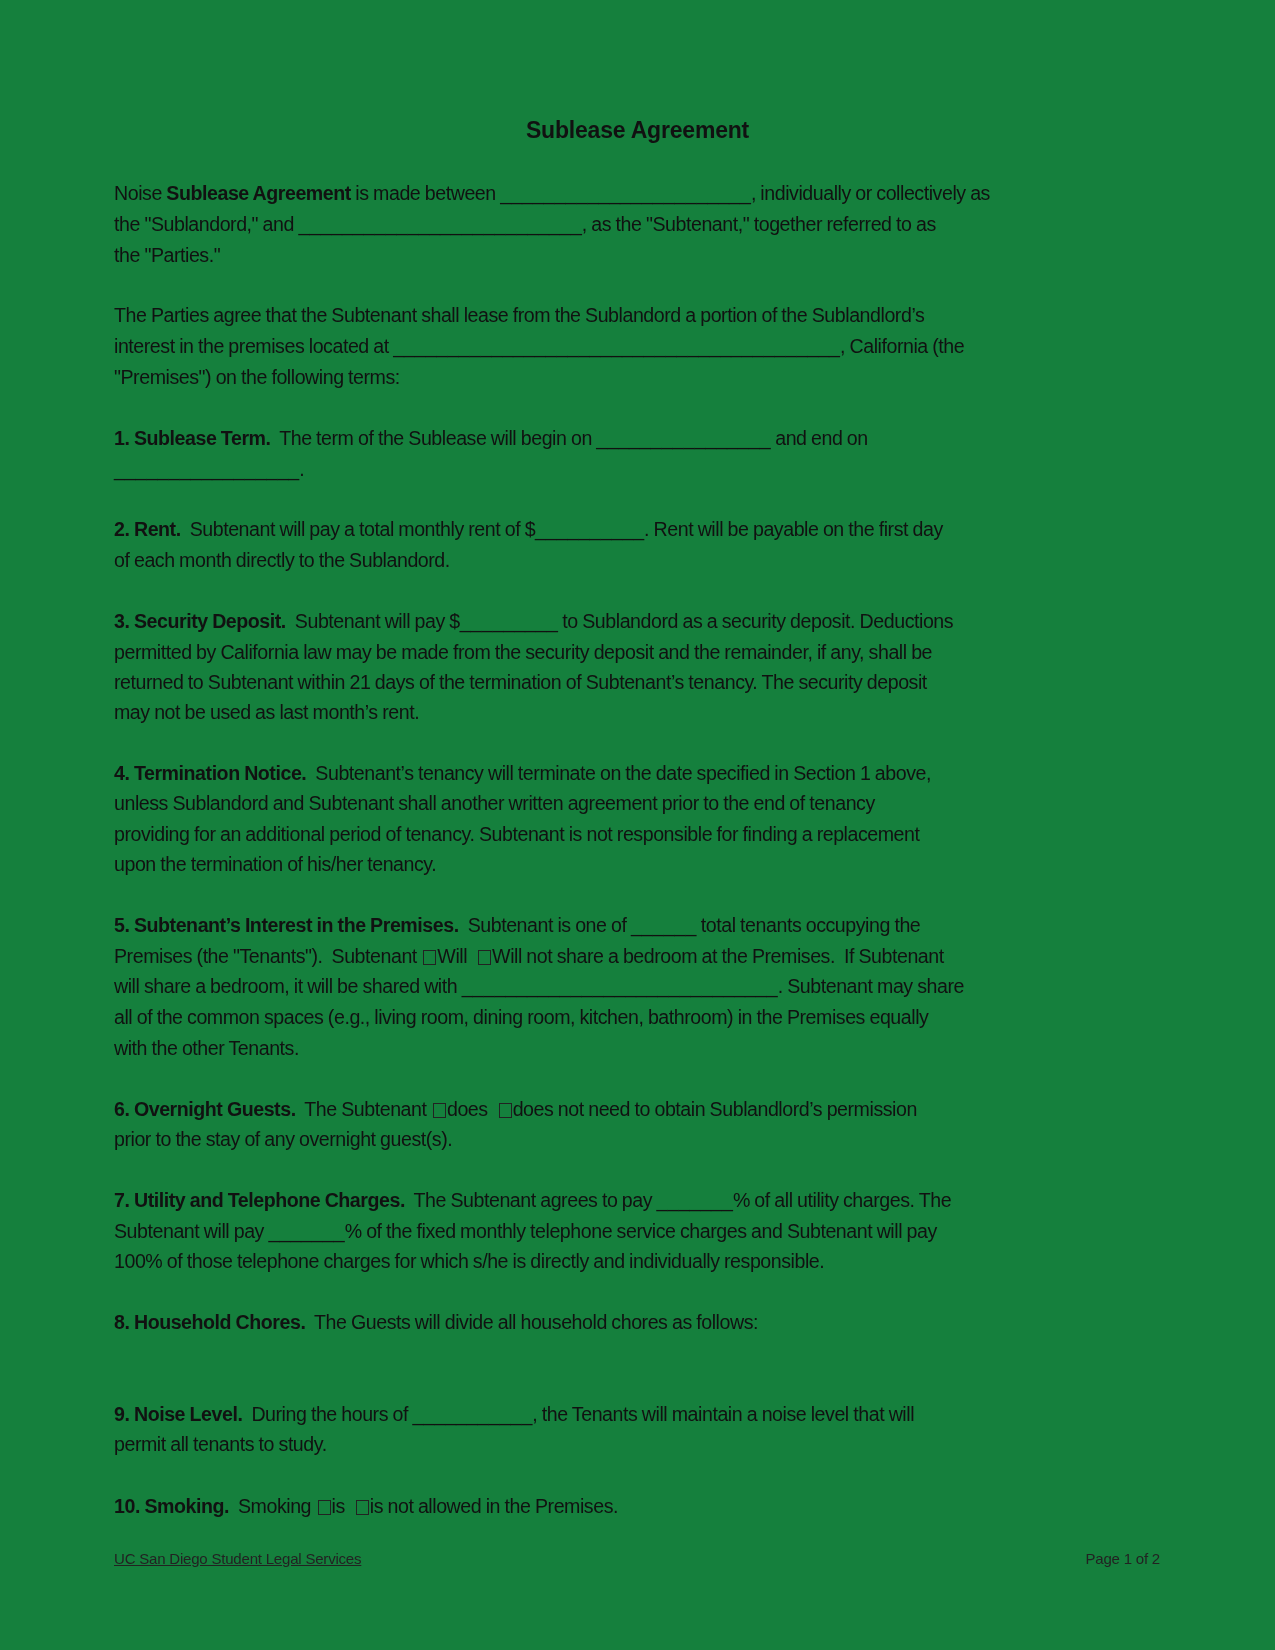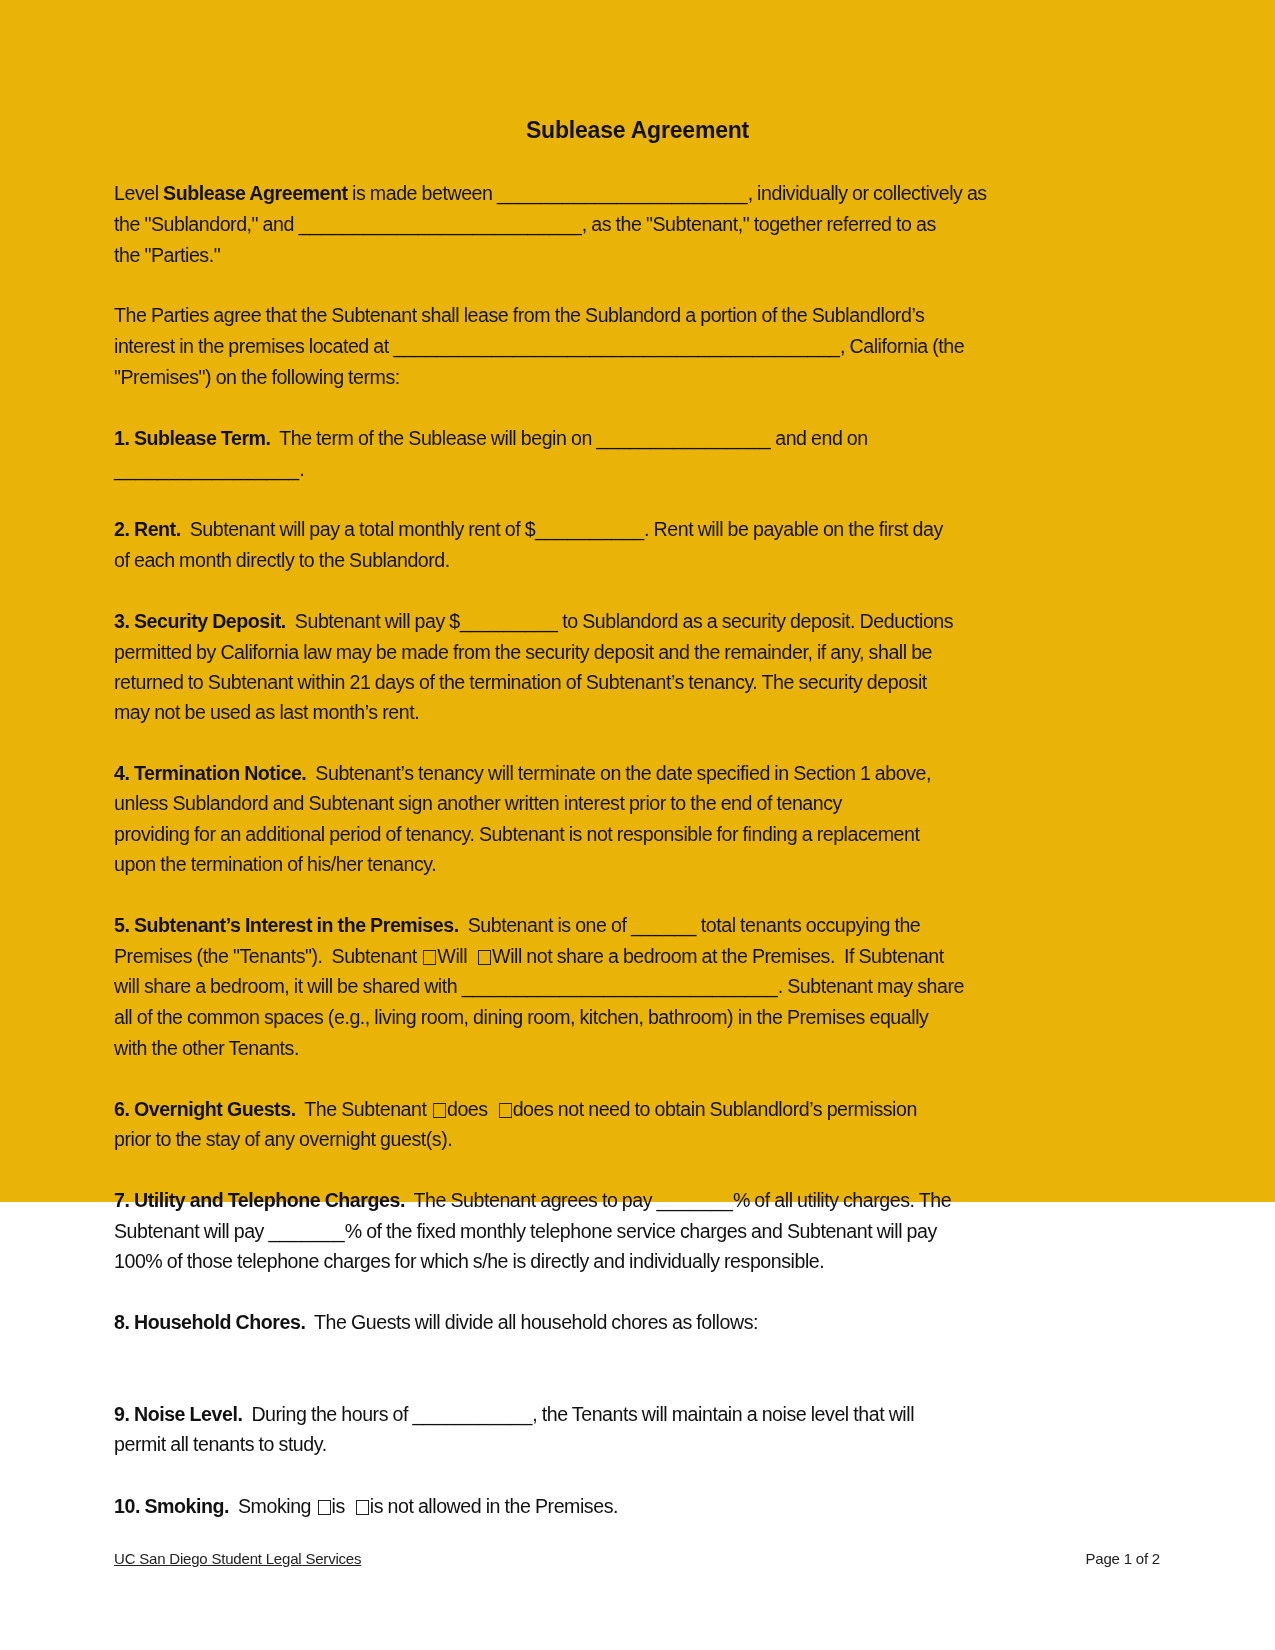--- a/index.html
+++ b/index.html
@@ -1,39 +1,39 @@
 <!DOCTYPE html>
 <html><head>
 <meta charset="utf-8">
 <style>
   html, body { margin: 0; padding: 0; background: #ffffff; }
   body { width: 1275px; height: 1650px; position: relative; overflow: hidden;
          font-family: "Liberation Sans", "DejaVu Sans", sans-serif; color: #111111; }
-  .page { position: absolute; left: 0; top: 0; width: 1275px; height: 1202px; background: #eab308; }
+  .page { position: absolute; left: 0; top: 0; width: 1275px; height: 1650px; background: #15803d; }
   .title { position: absolute; left: 0; width: 1275px; text-align: center; top: 114px;
            font-size: 23px; font-weight: bold; line-height: 32px; letter-spacing: -0.2px; }
   .line { position: absolute; left: 114px; width: 1060px; height: 30px; line-height: 30px;
           font-size: 19.6px; white-space: nowrap; letter-spacing: -0.45px; word-spacing: -0.5px; }
   .b { font-weight: bold; }
   .blank { letter-spacing: 0; }
   .cb { display: inline-block; width: 13px; height: 15px; border: 1.5px solid #222; box-sizing: border-box;
         vertical-align: -2px; margin: 0 1px 0 2px; }
   .footer { position: absolute; top: 1547px; font-size: 15px; line-height: 24px; color: #222; letter-spacing: -0.2px; }
   .footer.left { left: 114px; text-decoration: underline; }
   .footer.right { right: 115px; padding-left: 8px; }
 </style>
 </head>
 <body>
 
 <div class="page">
 
   <div class="title">Sublease Agreement</div>
 
   <div class="line" style="top:178px">
-    <span>Level </span><span class="b">Sublease Agreement</span><span> is made between </span><span class="blank">_______________________</span><span>, individually or collectively as</span>
+    <span>Noise </span><span class="b">Sublease Agreement</span><span> is made between </span><span class="blank">_______________________</span><span>, individually or collectively as</span>
   </div>
   <div class="line" style="top:209px">
     <span>the "Sublandord," and </span><span class="blank">__________________________</span><span>, as the "Subtenant," together referred to as</span>
   </div>
   <div class="line" style="top:240px">the "Parties."</div>
 
   <div class="line" style="top:331px">
     <span>interest in the premises located at </span><span class="blank">_________________________________________</span><span>, California (the</span>
   </div>
   <div class="line" style="top:300px">The Parties agree that the Subtenant shall lease from the Sublandord a portion of the Sublandlord’s</div>
@@ -54,21 +54,21 @@
   <div class="line" style="top:606px">
     <span class="b">3. Security Deposit.</span><span style="white-space:pre">  Subtenant will pay $</span><span class="blank">_________</span><span> to Sublandord as a security deposit. Deductions</span>
   </div>
   <div class="line" style="top:637px">permitted by California law may be made from the security deposit and the remainder, if any, shall be</div>
   <div class="line" style="top:667px">returned to Subtenant within 21 days of the termination of Subtenant’s tenancy. The security deposit</div>
   <div class="line" style="top:697px">may not be used as last month’s rent.</div>
 
   <div class="line" style="top:758px">
     <span class="b">4. Termination Notice.</span><span style="white-space:pre">  Subtenant’s tenancy will terminate on the date specified in Section 1 above,</span>
   </div>
-  <div class="line" style="top:788px">unless Sublandord and Subtenant sign another written interest prior to the end of tenancy</div>
+  <div class="line" style="top:788px">unless Sublandord and Subtenant shall another written agreement prior to the end of tenancy</div>
   <div class="line" style="top:819px">providing for an additional period of tenancy. Subtenant is not responsible for finding a replacement</div>
   <div class="line" style="top:849px">upon the termination of his/her tenancy.</div>
 
   <div class="line" style="top:910px">
     <span class="b">5. Subtenant’s Interest in the Premises.</span><span style="white-space:pre">  Subtenant is one of </span><span class="blank">______</span><span> total tenants occupying the</span>
   </div>
   <div class="line" style="top:941px">
     <span style="white-space:pre">Premises (the "Tenants").  Subtenant </span><span class="cb"></span><span style="white-space:pre">Will  </span><span class="cb"></span><span style="white-space:pre">Will not share a bedroom at the Premises.  If Subtenant</span>
   </div>
   <div class="line" style="top:971px">

